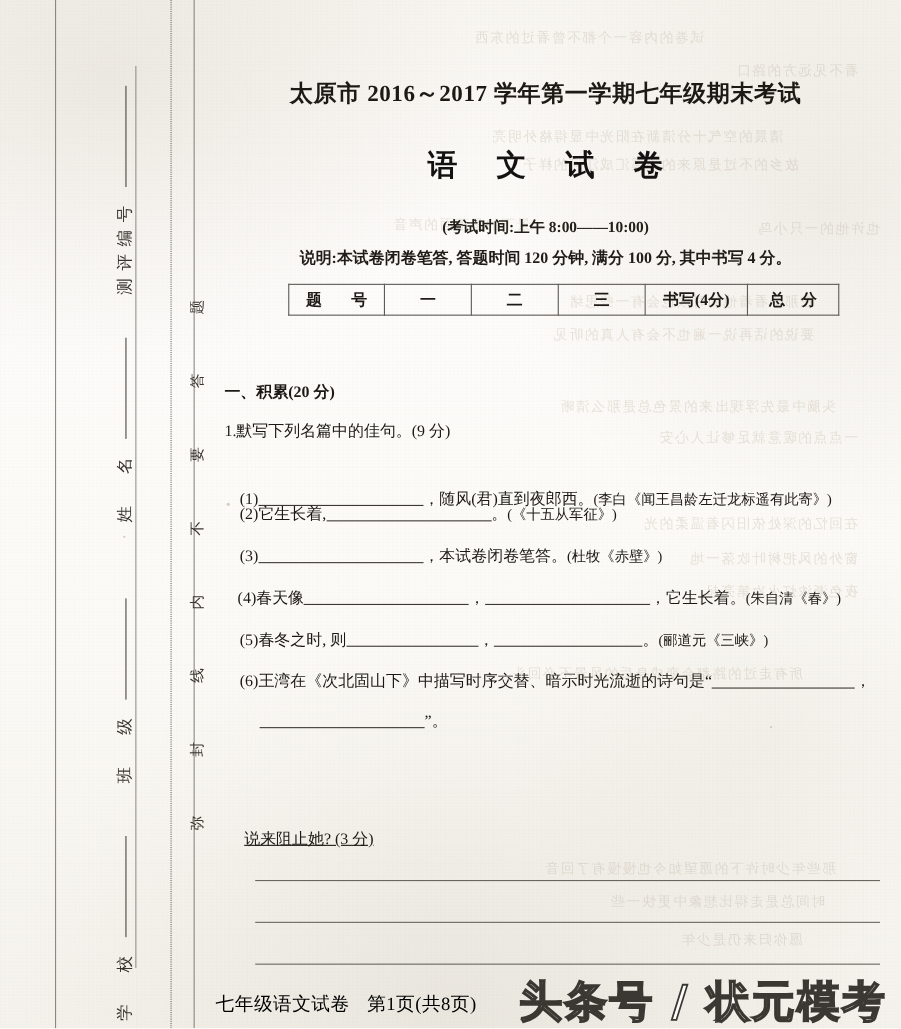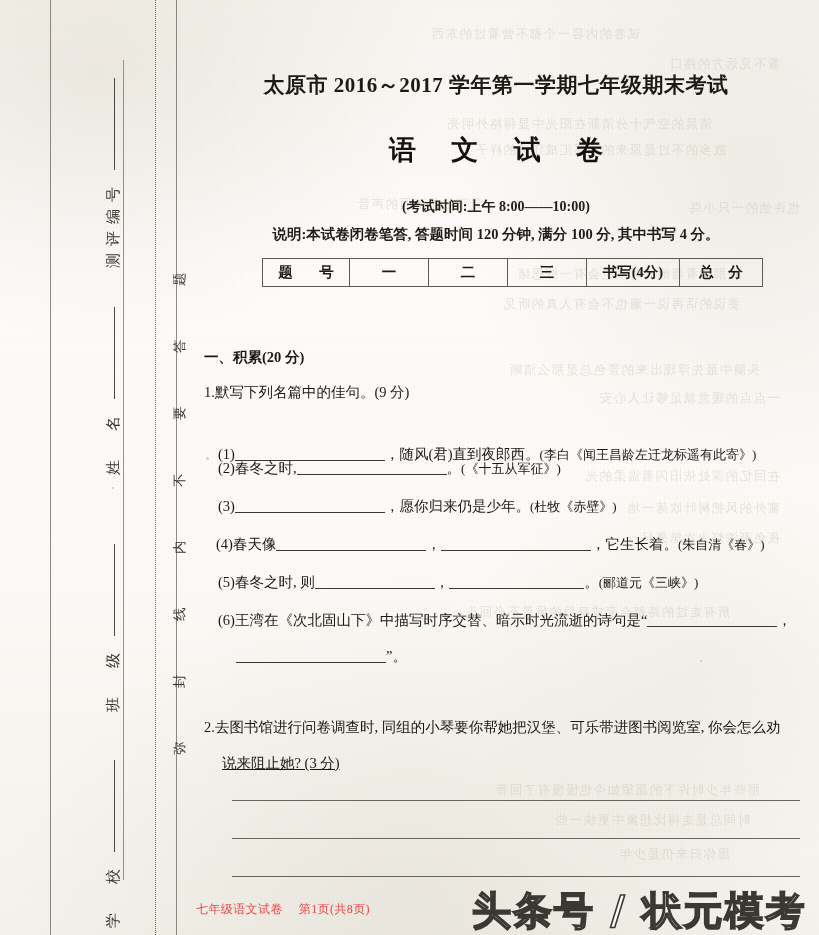--- a/index.html
+++ b/index.html
@@ -197,22 +197,22 @@
     height: 0;
     border-top: 1px solid #5a5750;
     opacity: .9;
   }
 
   
   .footer {
     position: absolute;
     left: 196px;
     top: 901px;
-    font-size: 12px;
-    color: #ef4444;
+    font-size: 17px;
+    color: #000000;
     letter-spacing: .4px;
   }
   .footer .pg { margin-left: 16px; }
 
   
   .watermark {
     position: absolute;
     left: 472px;
     top: 884px;
     font-size: 39px;
@@ -313,44 +313,43 @@
 
     <div class="q bold" style="top:347px; left:8px;">一、积累(20 分)</div>
 
     <div class="q" style="top:382px; left:8px;">1.默写下列名篇中的佳句。(9 分)</div>
 
     <div class="q" style="top:396px; left:22px;margin-top:48px;">
       <span>(1)</span><span class="blank" style="width:150px;"></span><span>，随风(君)直到夜郎西。</span><span class="cite">(李白《闻王昌龄左迁龙标遥有此寄》)</span>
     </div>
 
     <div class="q" style="top:458px; left:22px;">
-      <span>(2)</span><span>春冬之时,</span><span class="blank" style="width:150px;"></span><span>。</span><span class="cite">(《十五从军征》)</span>
+      <span>(2)</span><span>它生长着,</span><span class="blank" style="width:150px;"></span><span>。</span><span class="cite">(《十五从军征》)</span>
     </div>
 
     <div class="q" style="top:496px; left:22px;">
-      <span>(3)</span><span class="blank" style="width:150px;"></span><span>，愿你归来仍是少年。</span><span class="cite">(杜牧《赤壁》)</span>
+      <span>(3)</span><span class="blank" style="width:150px;"></span><span>，本试卷闭卷笔答。</span><span class="cite">(杜牧《赤壁》)</span>
     </div>
 
     <div class="q" style="top:534px; left:20px;">
       <span>(4)</span><span>春天像</span><span class="blank" style="width:150px;"></span>，<span class="blank" style="width:150px;"></span><span>，它生长着。</span><span class="cite">(朱自清《春》)</span>
     </div>
 
     <div class="q" style="top:572px; left:22px;">
       <span>(5)</span><span>春冬之时, 则</span><span class="blank" style="width:120px;"></span>，<span class="blank" style="width:135px;"></span><span>。</span><span class="cite">(郦道元《三峡》)</span>
     </div>
 
     <div class="q" style="top:610px; left:22px;">
       <span>(6)</span><span>王湾在《次北固山下》中描写时序交替、暗示时光流逝的诗句是“</span><span class="blank" style="width:130px;"></span>，
     </div>
     <div class="q" style="top:646px; left:40px;">
       <span class="blank" style="width:150px;"></span><span>”。</span>
     </div>
 
 
-    <div class="q" style="top:717px; left:8px;">2.去图书馆进行问卷调查时, 同组的小琴要你帮她把汉堡、可乐带进图书阅览室, 你会怎么劝</div>
     <div class="q" style="top:753px; left:26px;text-decoration:underline;">说来阻止她? (3 分)</div>
   </div>
 
   <div class="ans-line" style="left:232px; top:800px; width:568px;"></div>
   <div class="ans-line" style="left:232px; top:838px; width:568px;"></div>
   <div class="ans-line" style="left:232px; top:876px; width:568px;"></div>
 
   <div class="footer">
     <span>七年级语文试卷</span><span class="pg">第1页(共8页)</span>
   </div>

